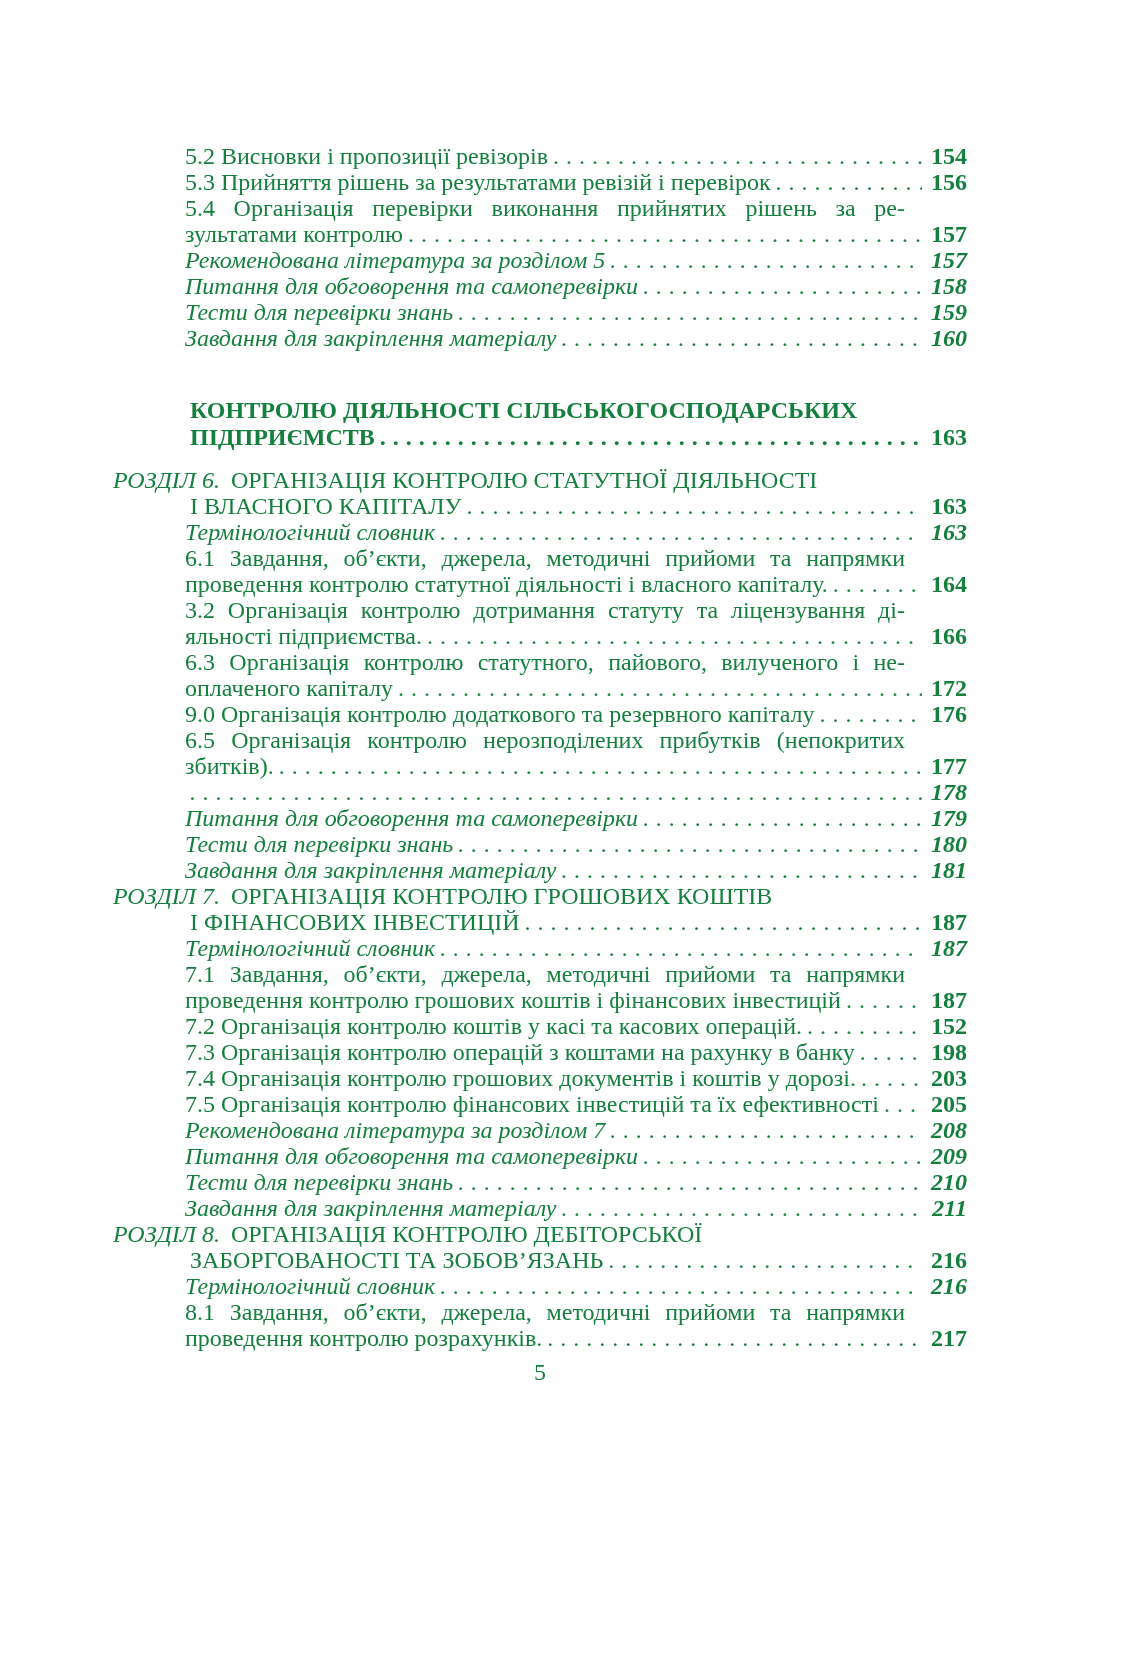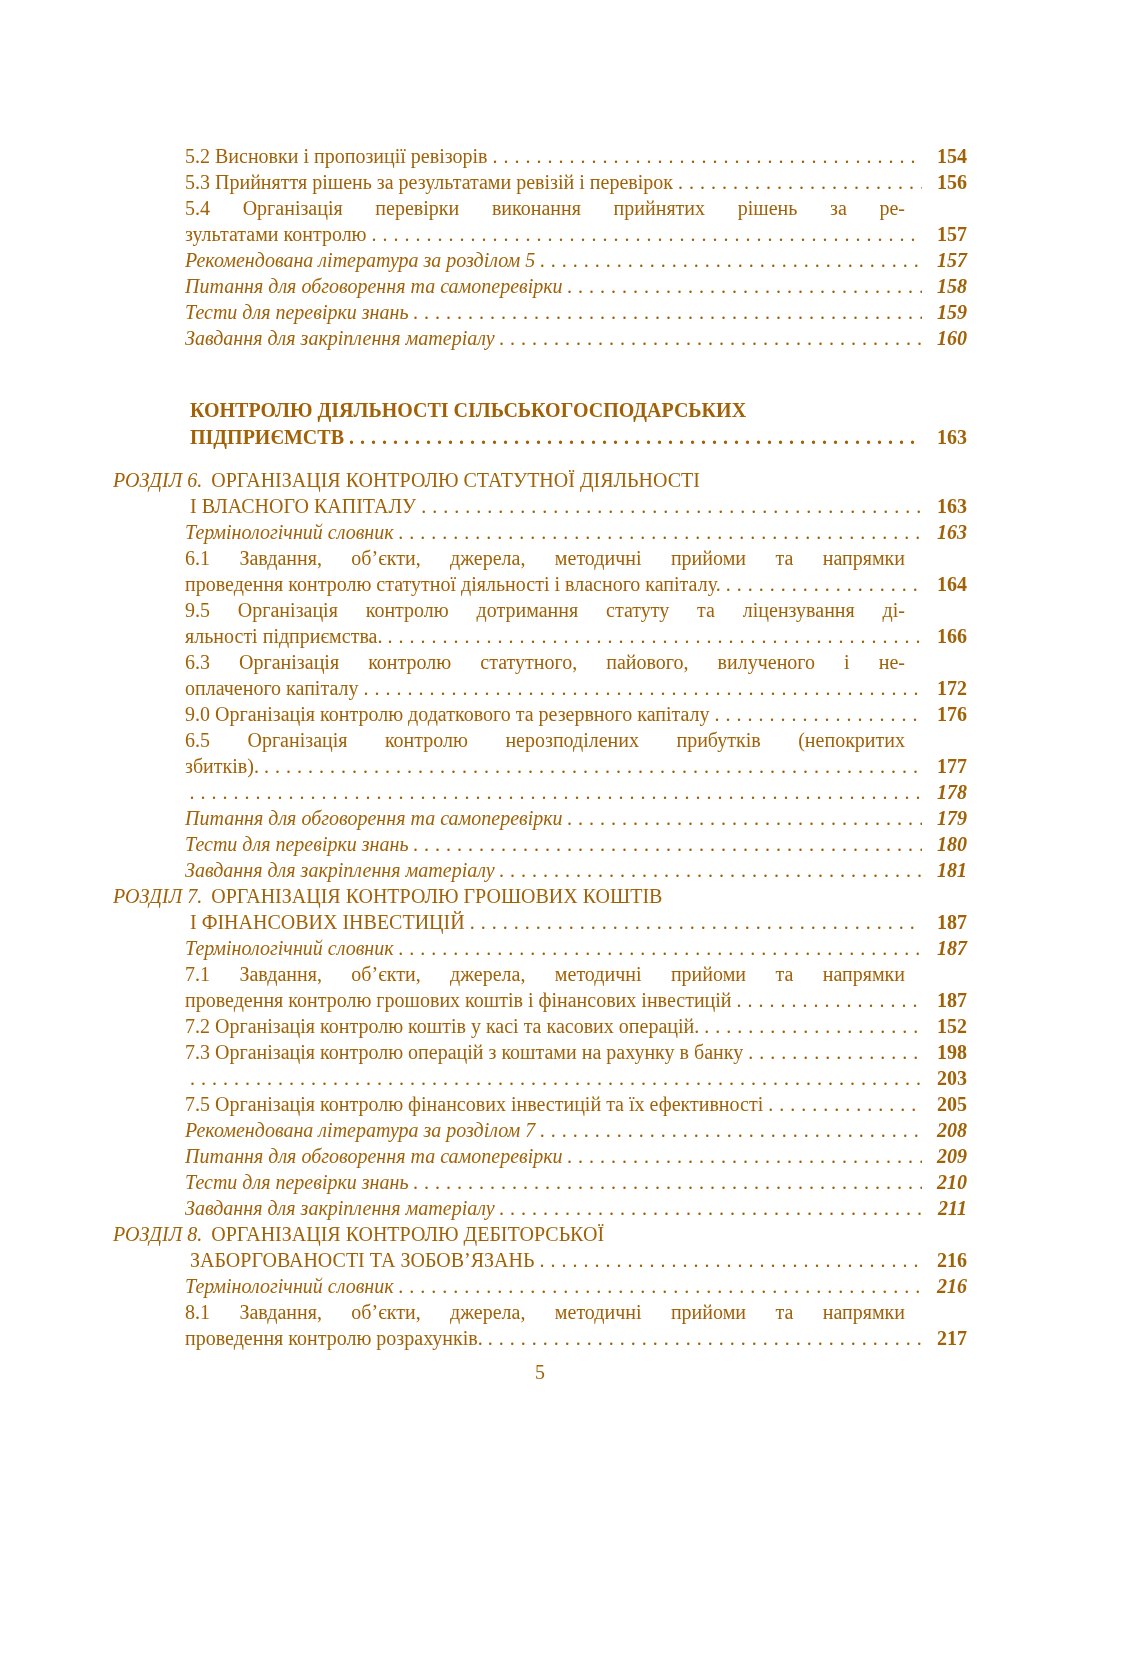--- a/index.html
+++ b/index.html
@@ -5,23 +5,23 @@
   html, body {
     margin: 0;
     padding: 0;
     background: #ffffff;
   }
   .sheet {
     position: relative;
     width: 1142px;
     height: 1643px;
     background: #ffffff;
-    color: #a16207;
+    color: #15803d;
     font-family: "Liberation Serif", "DejaVu Serif", serif;
-    font-size: 20px;
+    font-size: 24px;
     line-height: 26px;
     overflow: hidden;
   }
   .content {
     position: absolute;
     left: 113px;
     top: 143px;
     width: 854px;
   }
   .entry.item { margin-left: 72px; }
@@ -146,21 +146,21 @@
         </div>
         <div class="entry item">
           <div class="line stretch">6.1 Завдання, об’єкти, джерела, методичні прийоми та напрямки</div>
           <div class="row cont">
             <span class="entry-text">проведення контролю статутної діяльності і власного капіталу.</span>
             <span class="dots">. . . . . . . . . . . . . . . . . . . . . . . . . . . . . . . . . . . . . . . . . . . . . . . . . . . . . . . . . . . . . . . . . . . . . . . . . . . . . . . . . . . . . . . . . . . . . . . . . . . . . . . . . . . . . . . . . . . . . . . . . . . . . . . . . . . . . . . . . . . . . . . . . . . . . . </span>
             <span class="page-num">164</span>
           </div>
         </div>
         <div class="entry item">
-          <div class="line stretch">9.5 Організація контролю дотримання статуту та ліцензування ді-</div>
+          <div class="line stretch">3.2 Організація контролю дотримання статуту та ліцензування ді-</div>
           <div class="row cont">
             <span class="entry-text">яльності підприємства.</span>
             <span class="dots">. . . . . . . . . . . . . . . . . . . . . . . . . . . . . . . . . . . . . . . . . . . . . . . . . . . . . . . . . . . . . . . . . . . . . . . . . . . . . . . . . . . . . . . . . . . . . . . . . . . . . . . . . . . . . . . . . . . . . . . . . . . . . . . . . . . . . . . . . . . . . . . . . . . . . . </span>
             <span class="page-num">166</span>
           </div>
         </div>
         <div class="entry item">
           <div class="line stretch">6.3 Організація контролю статутного, пайового, вилученого і не-</div>
           <div class="row cont">
             <span class="entry-text">оплаченого капіталу</span>
@@ -242,20 +242,21 @@
         </div>
         <div class="entry item">
           <div class="row">
             <span class="entry-text">7.3 Організація контролю операцій з коштами на рахунку в банку</span>
             <span class="dots">. . . . . . . . . . . . . . . . . . . . . . . . . . . . . . . . . . . . . . . . . . . . . . . . . . . . . . . . . . . . . . . . . . . . . . . . . . . . . . . . . . . . . . . . . . . . . . . . . . . . . . . . . . . . . . . . . . . . . . . . . . . . . . . . . . . . . . . . . . . . . . . . . . . . . . </span>
             <span class="page-num">198</span>
           </div>
         </div>
         <div class="entry item">
           <div class="row">
+            <span class="entry-text">7.4 Організація контролю грошових документів і коштів у дорозі.</span>
             <span class="dots">. . . . . . . . . . . . . . . . . . . . . . . . . . . . . . . . . . . . . . . . . . . . . . . . . . . . . . . . . . . . . . . . . . . . . . . . . . . . . . . . . . . . . . . . . . . . . . . . . . . . . . . . . . . . . . . . . . . . . . . . . . . . . . . . . . . . . . . . . . . . . . . . . . . . . . </span>
             <span class="page-num">203</span>
           </div>
         </div>
         <div class="entry item">
           <div class="row">
             <span class="entry-text">7.5 Організація контролю фінансових інвестицій та їх ефективності</span>
             <span class="dots">. . . . . . . . . . . . . . . . . . . . . . . . . . . . . . . . . . . . . . . . . . . . . . . . . . . . . . . . . . . . . . . . . . . . . . . . . . . . . . . . . . . . . . . . . . . . . . . . . . . . . . . . . . . . . . . . . . . . . . . . . . . . . . . . . . . . . . . . . . . . . . . . . . . . . . </span>
             <span class="page-num">205</span>
           </div>

